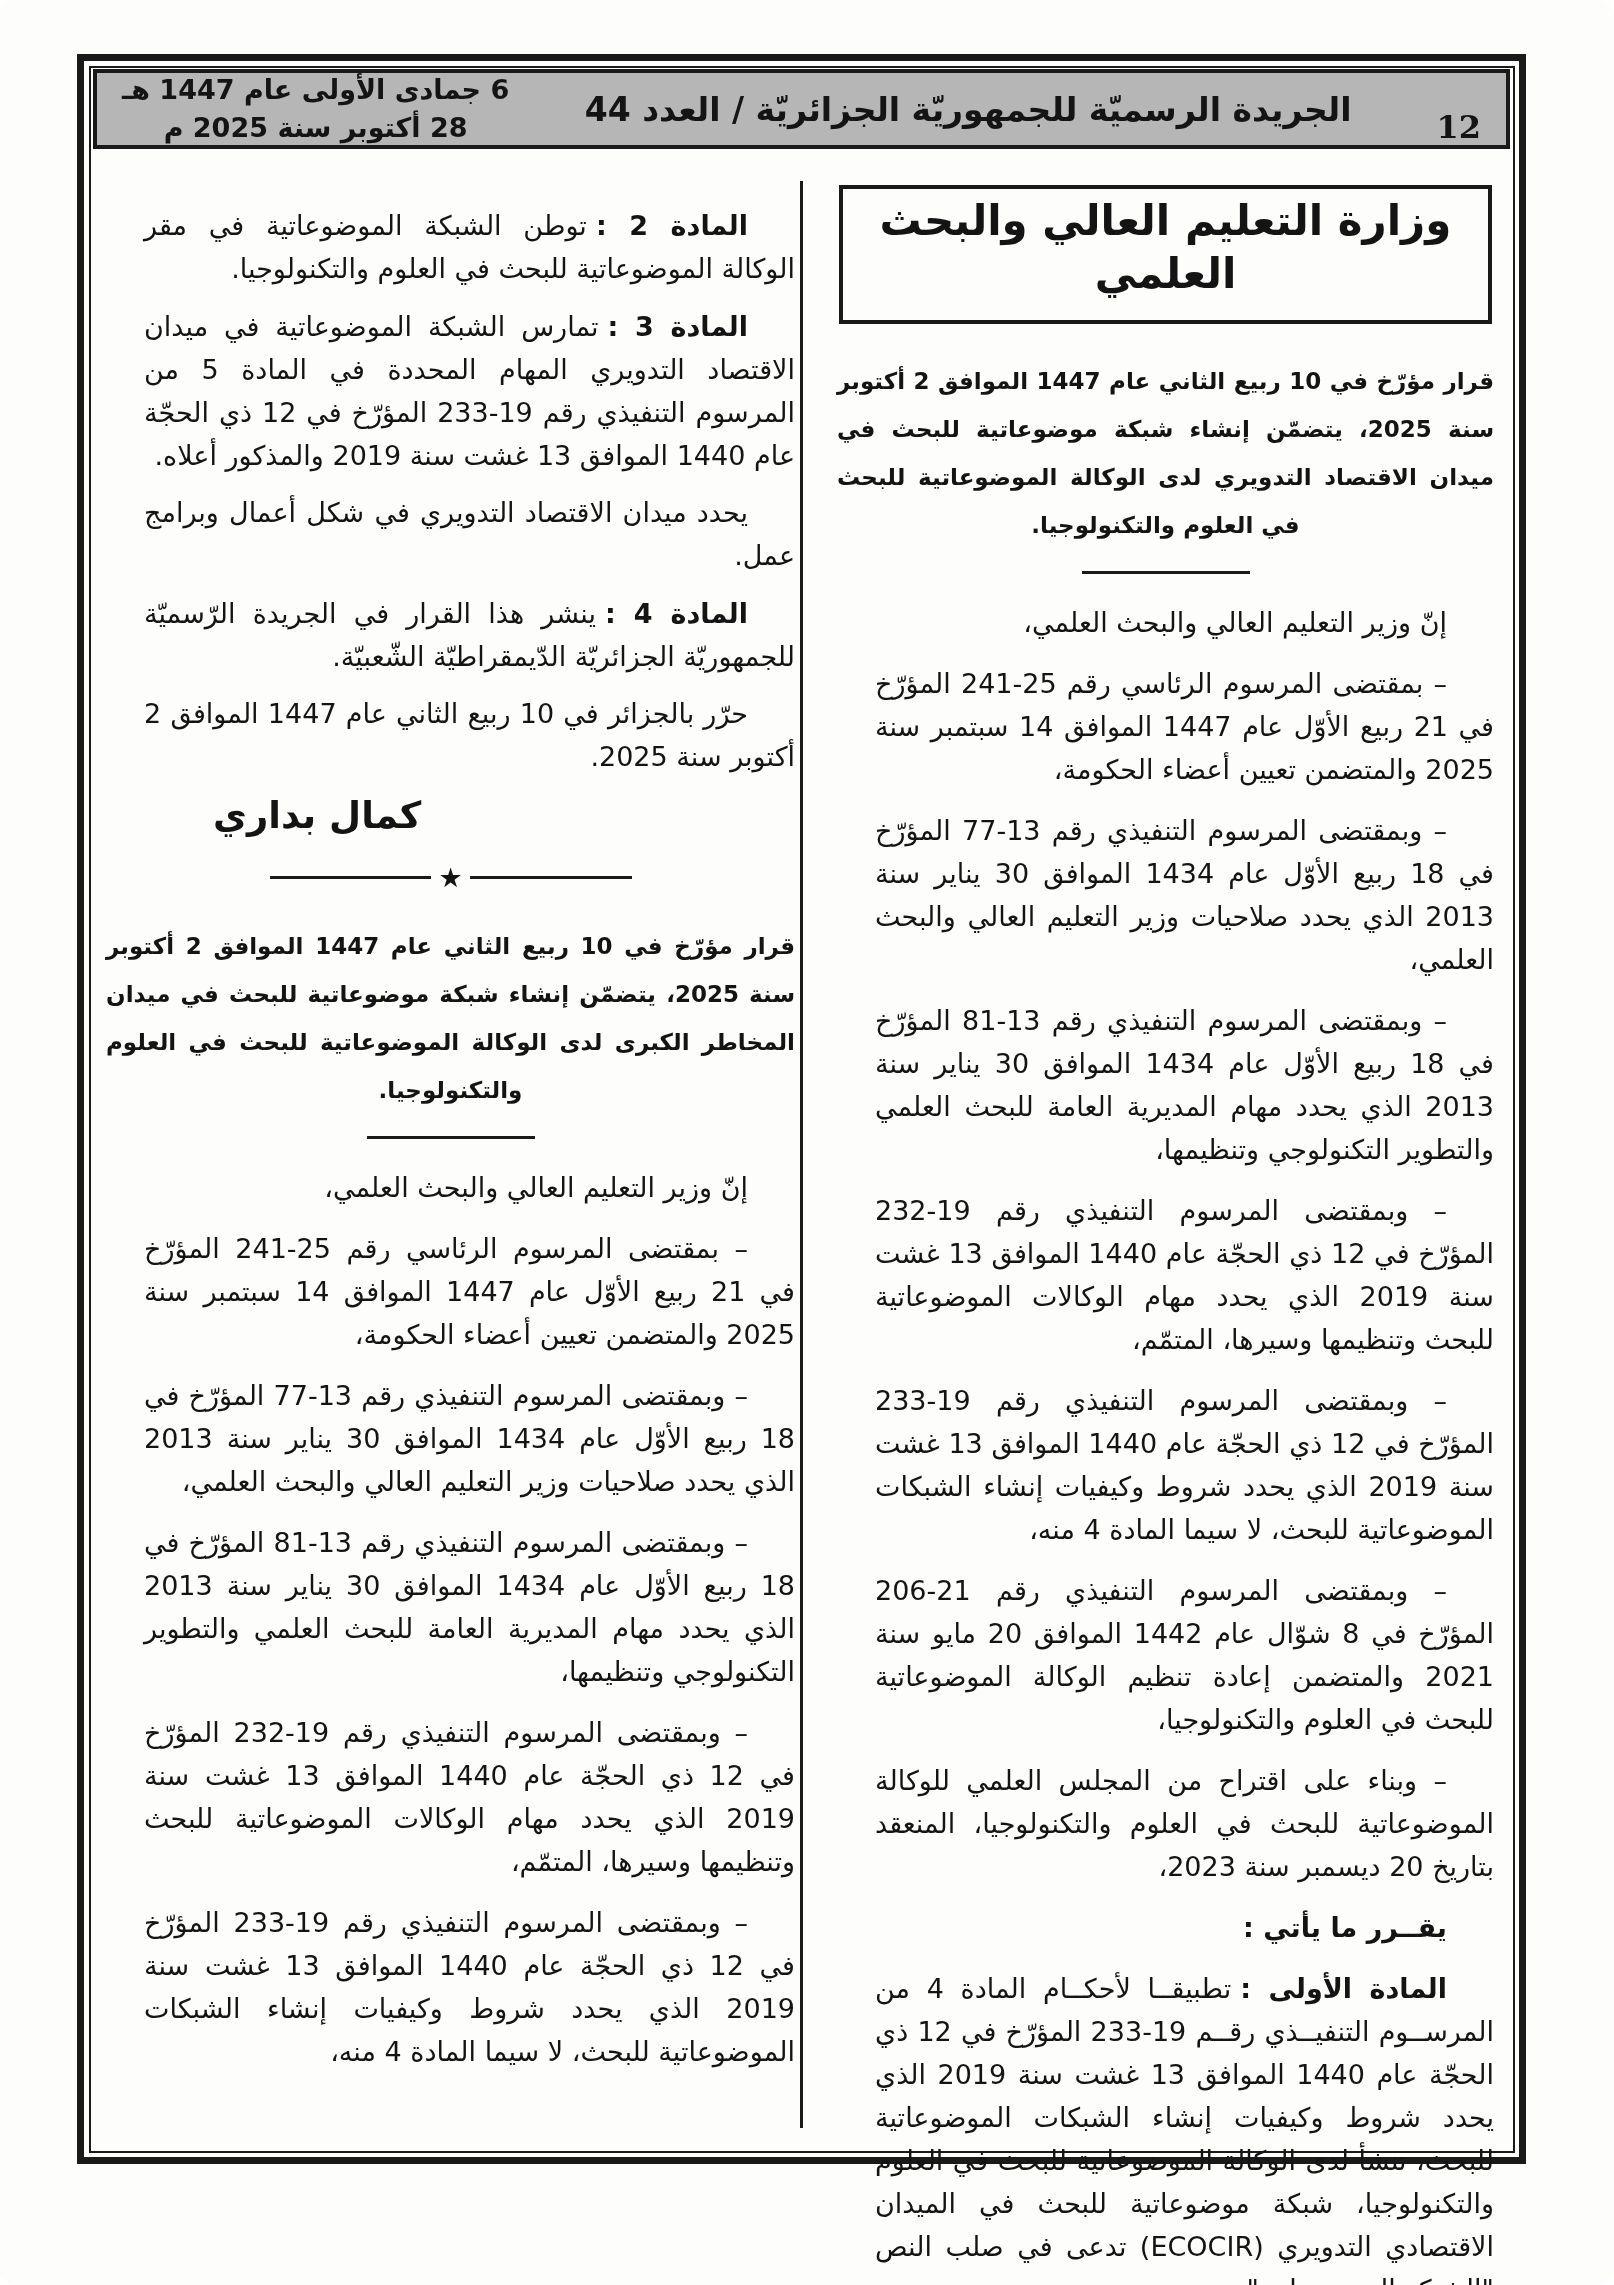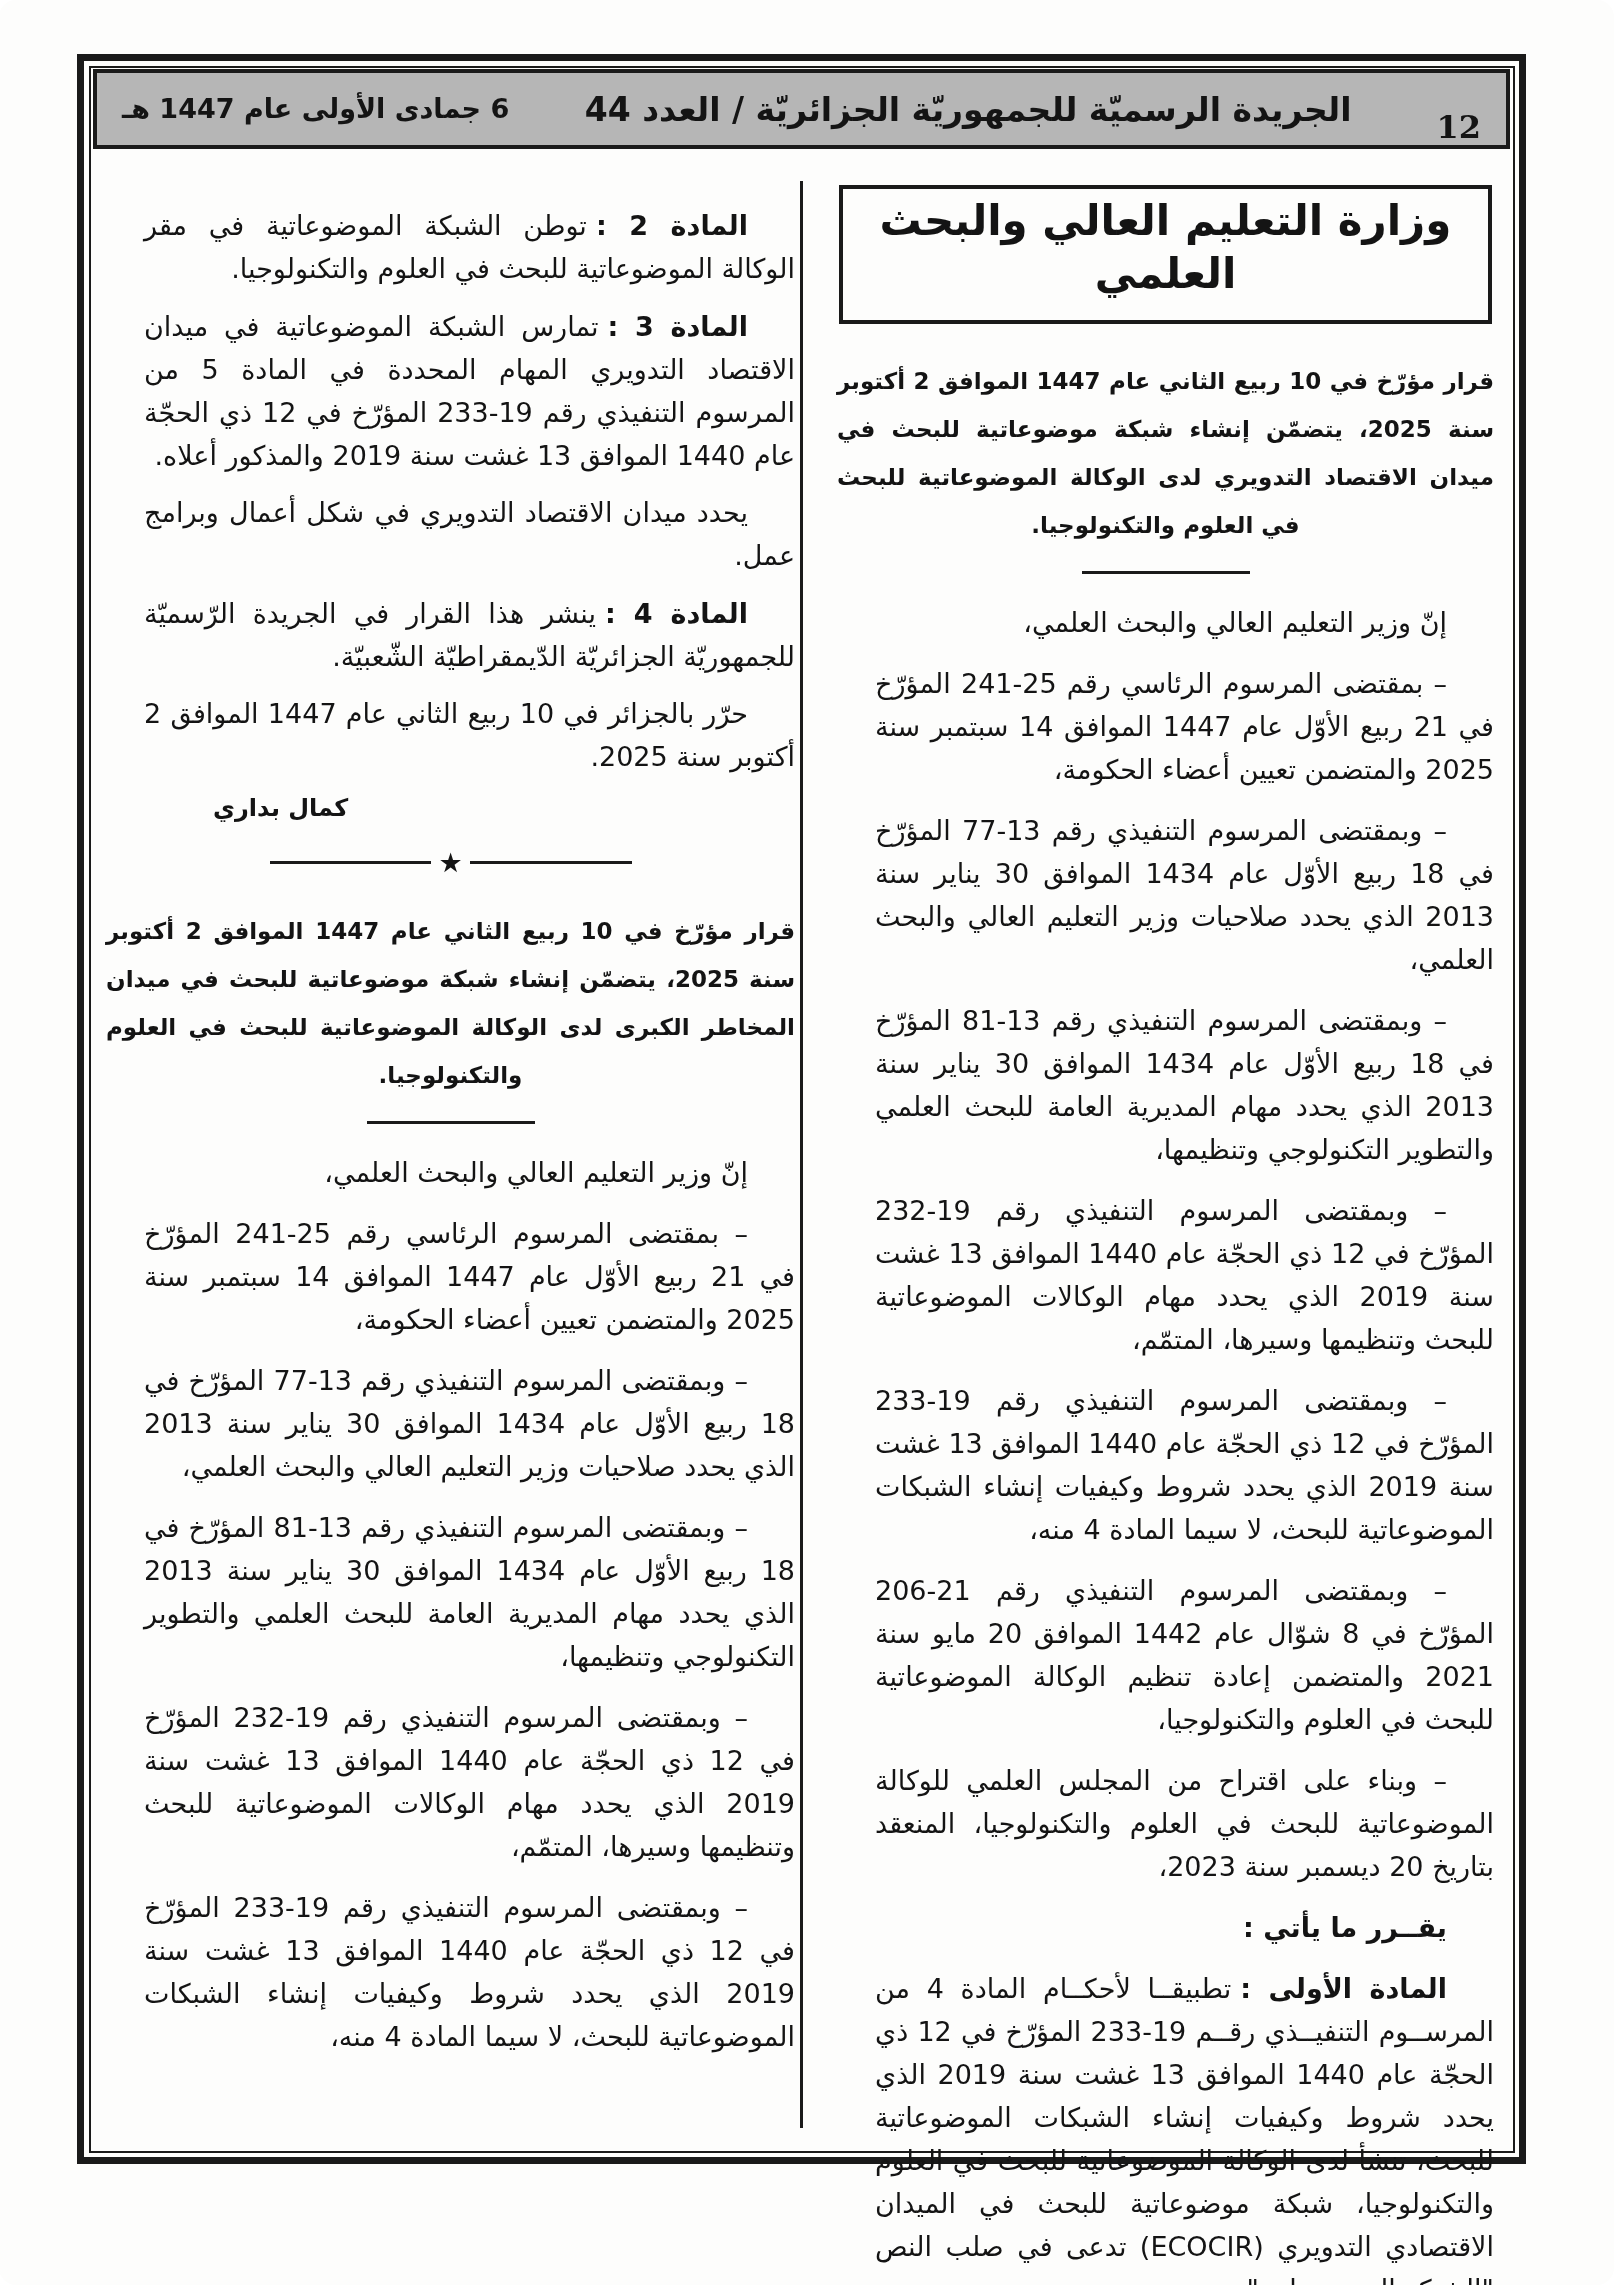--- a/index.html
+++ b/index.html
@@ -61,36 +61,37 @@
 
   .p-body {
     font-size:27px; line-height:43px; text-align:justify;
     text-indent:47px; margin-bottom:14.5px;margin-left:38px;
   }
   .p-visa { margin-bottom:18px; }
   .p-intro { margin-bottom:18px; }
   .decides { font-weight:bold; font-size:27px; margin:3.6px 0 18px; }
   .article-label { font-weight:bold; margin-left:9px; }
   .signature-name {
-    font-weight:bold; font-size:24px; direction:rtl; text-align:left;
+    font-weight:bold; font-size:37px; direction:rtl; text-align:left;
     padding-left:107px; margin-top:16.3px; margin-bottom:11px;
   }
 </style>
 </head>
 <body>
 
 <div class="page">
 
   <div class="page-frame">
     <div class="frame-inner"></div>
   </div>
 
   <div class="header-bar">
     <div class="header-dates">
       <div>6 جمادى الأولى عام 1447 هـ</div>
+      <div>28 أكتوبر سنة 2025 م</div>
     </div>
     <div class="header-title-wrap">
       <span class="header-title">الجريدة الرسميّة للجمهوريّة الجزائريّة / العدد 44</span>
     </div>
     <div class="header-pagenum">12</div>
   </div>
 
   <div class="column-divider"></div>
 
   <div class="col col-right">

